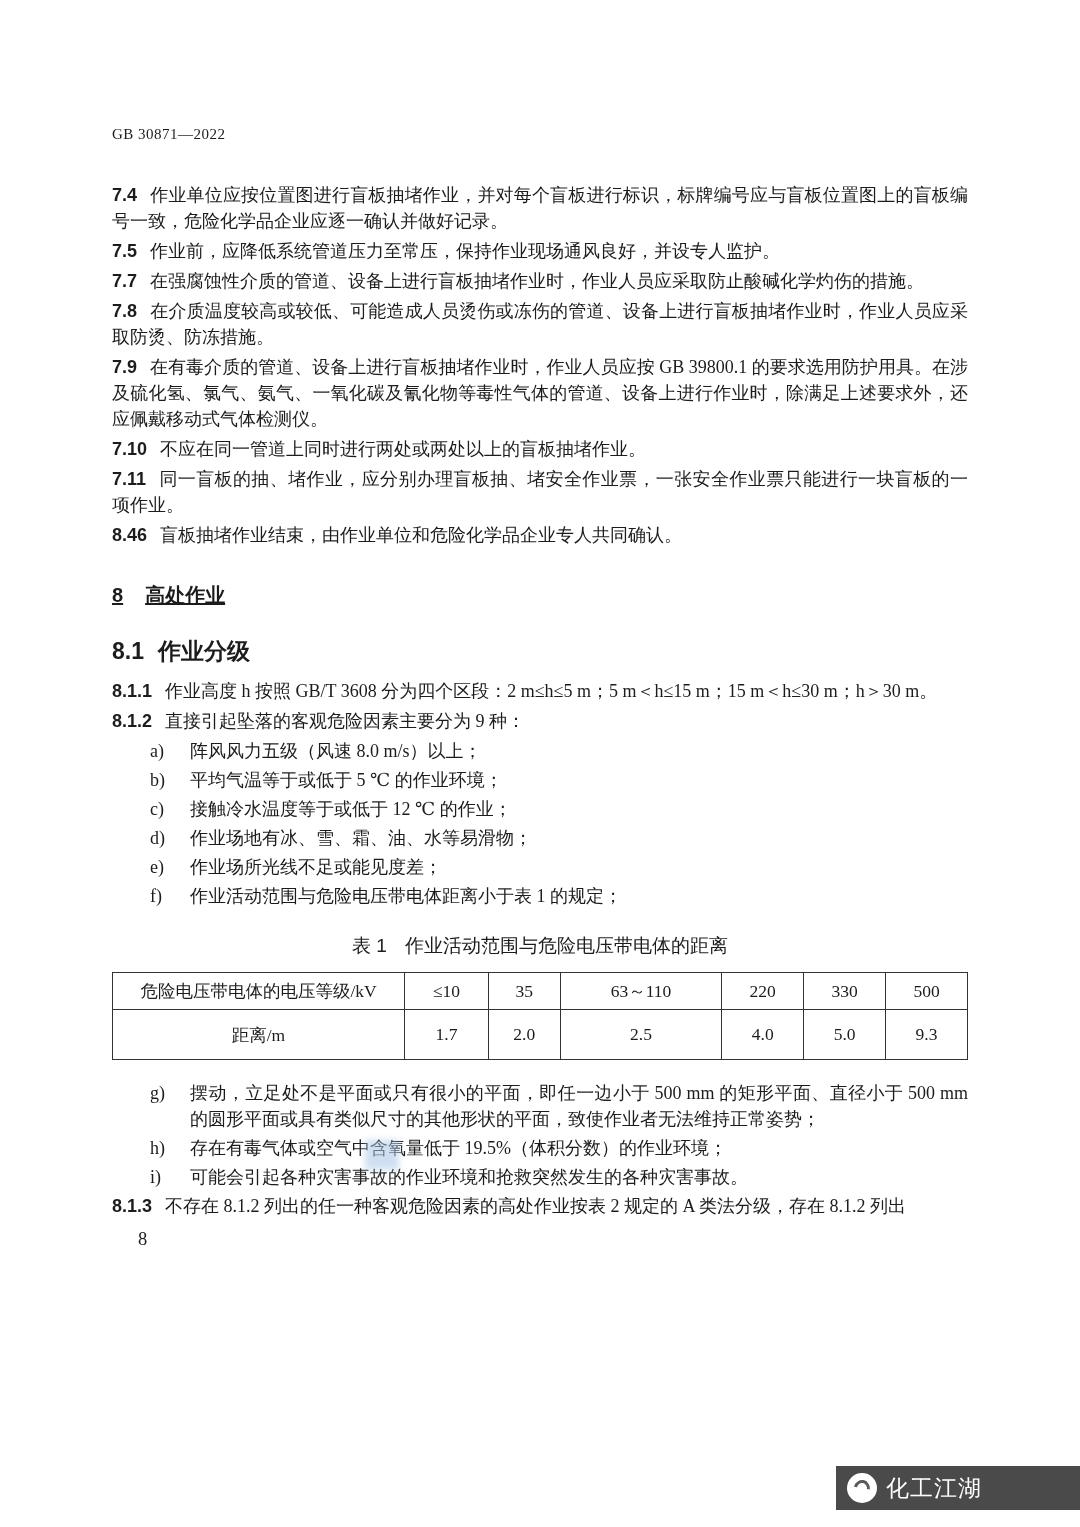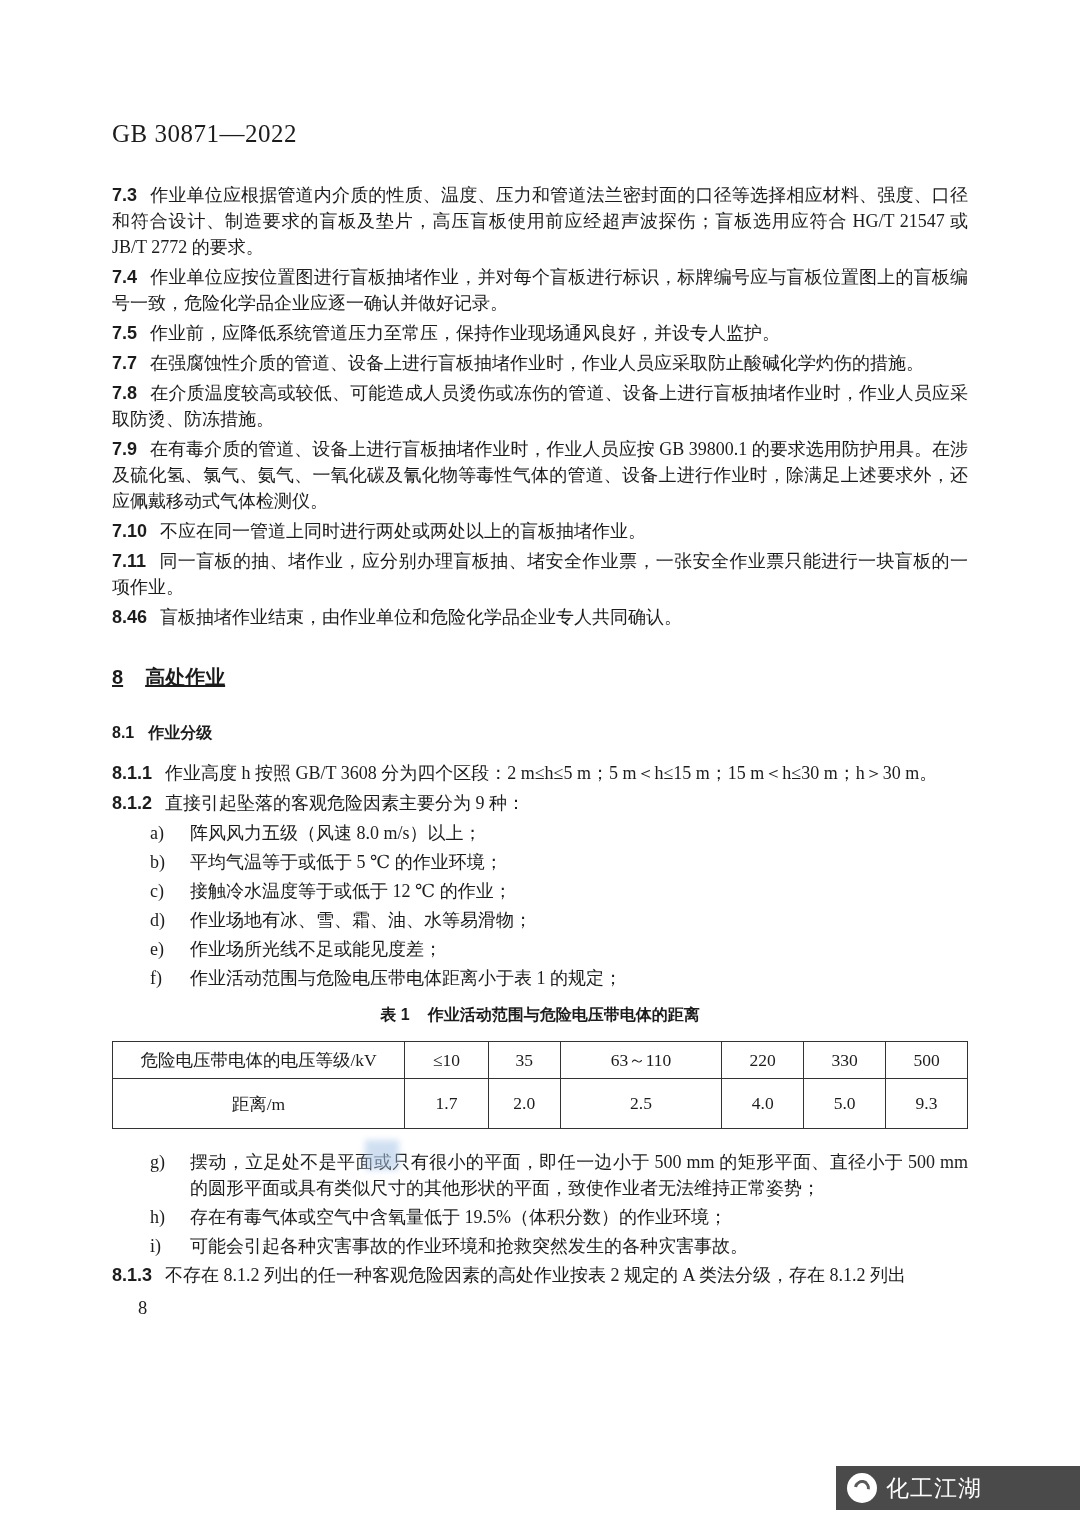--- a/index.html
+++ b/index.html
@@ -5,21 +5,21 @@
   * { margin:0; padding:0; box-sizing:border-box; }
   html,body { background:#ffffff; }
   body {
     width:1080px; height:1527px; position:relative; overflow:hidden;
     font-family:"Liberation Serif","DejaVu Serif",serif;
     color:#1c1c1c;
   }
   .page { position:absolute; inset:0; padding:122px 112px 0 112px; background:#ffffff; }
 
   .doc-header {
-    font-size:25px; letter-spacing:0.5px; line-height:24px;
+    font-size:15px; letter-spacing:0.5px; line-height:24px;
     margin-bottom:36px;
   }
 
   .clause {
     font-size:18px; line-height:26px; text-align:justify;
     margin-bottom:4px;
   }
   .clause .num {
     font-family:"Liberation Sans","DejaVu Sans",sans-serif;
     font-weight:bold; margin-right:13px; white-space:nowrap;
@@ -27,38 +27,38 @@
 
   .sec-h1 {
     font-family:"Liberation Sans","DejaVu Sans",sans-serif;
     font-weight:bold; font-size:20px; line-height:26px;
     margin-top:34px;
     text-decoration:underline;
   }
   .sec-h1 .sec-num { margin-right:22px; }
   .sec-h2 {
     font-family:"Liberation Sans","DejaVu Sans",sans-serif;
-    font-weight:bold; font-size:16px; line-height:26px;
+    font-weight:bold; font-size:23px; line-height:26px;
     margin-top:30px;
   }
   .sec-h2 .sec-num { margin-right:14px; }
   .first-after-h2 { margin-top:14px; }
 
   .li {
     display:flex; font-size:18px; line-height:26px;
     margin:0 0 3px 38px; text-align:justify;
   }
   .li .li-label { flex:0 0 40px; }
   .li .li-text { flex:1; }
 
   .tbl-caption {
     position:relative; z-index:2;
-    text-align:center; margin-top:12px; line-height:24px;
-    font-family:"Liberation Sans","DejaVu Sans",sans-serif;
-    font-weight:bold; font-size:16px;
+    text-align:center; margin-top:25px; line-height:24px;
+    font-family:"Liberation Sans","DejaVu Sans",sans-serif;
+    font-weight:normal; font-size:19px;
   }
   .tbl-caption .cap-label { margin-right:18px; }
 
   table.t1 {
     width:100%; margin-top:14px;
     border-collapse:collapse;
     border:1.5px solid #222222;
     font-size:17.5px;
   }
   table.t1 td {
@@ -100,23 +100,20 @@
     white-space:nowrap;
   }
 </style>
 </head>
 <body>
 
 <div class="page">
 
   <div class="doc-header">GB 30871—2022</div>
 
-  <p class="clause">
-    <span class="num">7.3</span><span>作业单位应根据管道内介质的性质、温度、压力和管道法兰密封面的口径等选择相应材料、强度、口径和符合设计、制造要求的盲板及垫片，高压盲板使用前应经超声波探伤；盲板选用应符合 HG/T 21547 或 JB/T 2772 的要求。</span>
-  </p>
   <p class="clause">
     <span class="num">7.4</span><span>作业单位应按位置图进行盲板抽堵作业，并对每个盲板进行标识，标牌编号应与盲板位置图上的盲板编号一致，危险化学品企业应逐一确认并做好记录。</span>
   </p>
   <p class="clause">
     <span class="num">7.5</span><span>作业前，应降低系统管道压力至常压，保持作业现场通风良好，并设专人监护。</span>
   </p>
   <p class="clause">
     <span class="num">7.7</span><span>在强腐蚀性介质的管道、设备上进行盲板抽堵作业时，作业人员应采取防止酸碱化学灼伤的措施。</span>
   </p>
   <p class="clause">

